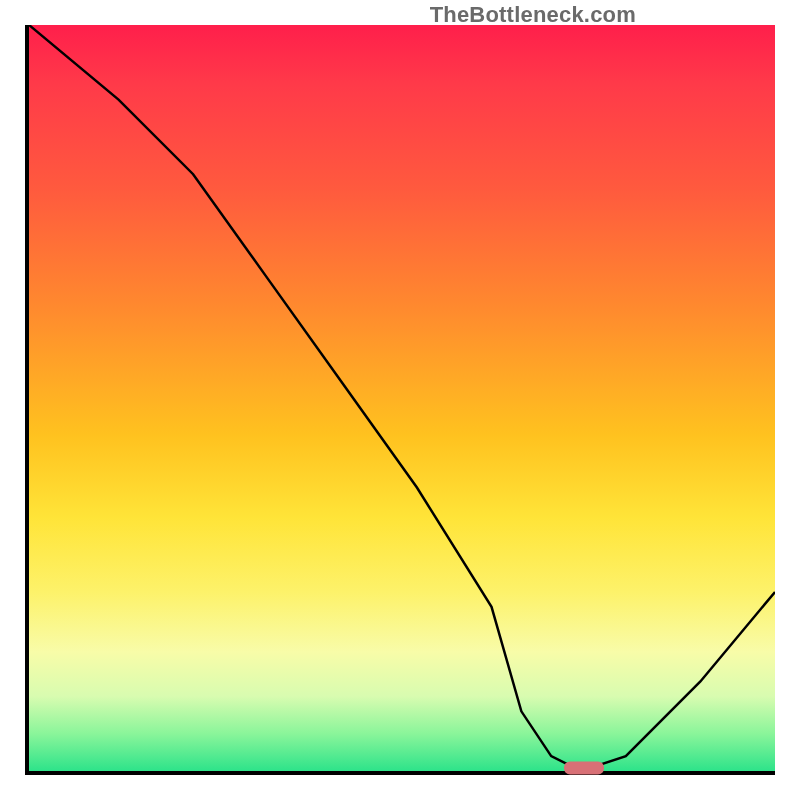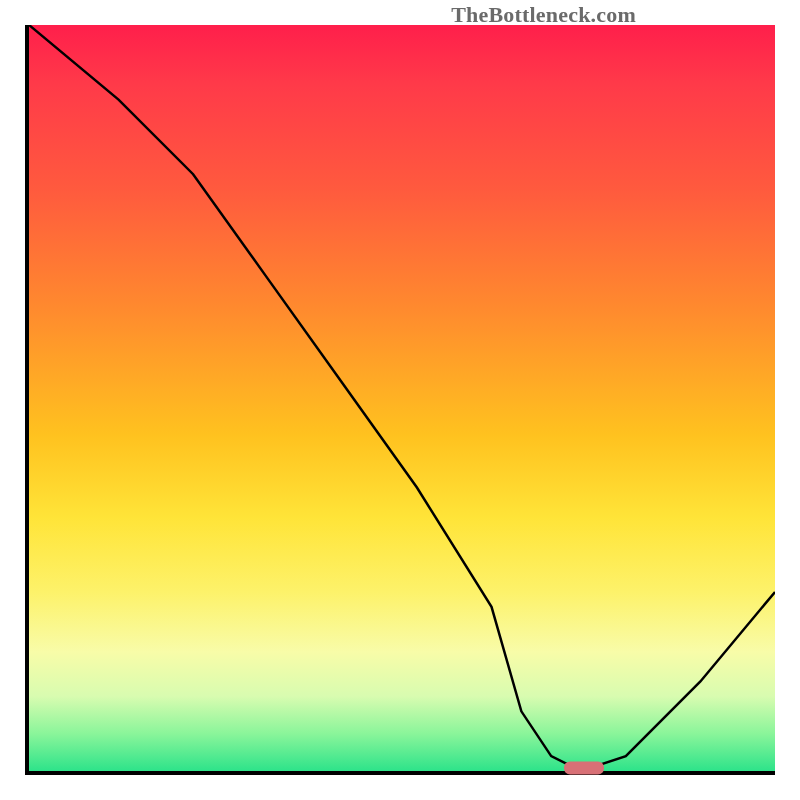--- a/index.html
+++ b/index.html
@@ -8,21 +8,20 @@
     width: 800px;
     height: 800px;
     background: #ffffff;
     font-family: Arial, Helvetica, sans-serif;
     overflow: hidden;
   }
   .container {
     position: relative;
     width: 648px;
     height: 800px;
-    font-family: Liberation Serif, serif;
   }
   .watermark {
     position: absolute;
     top: 2px;
     right: 12px;
     font-size: 22px;
     font-weight: 600;
     color: #6a6a6a;
     letter-spacing: 0.2px;
   }

